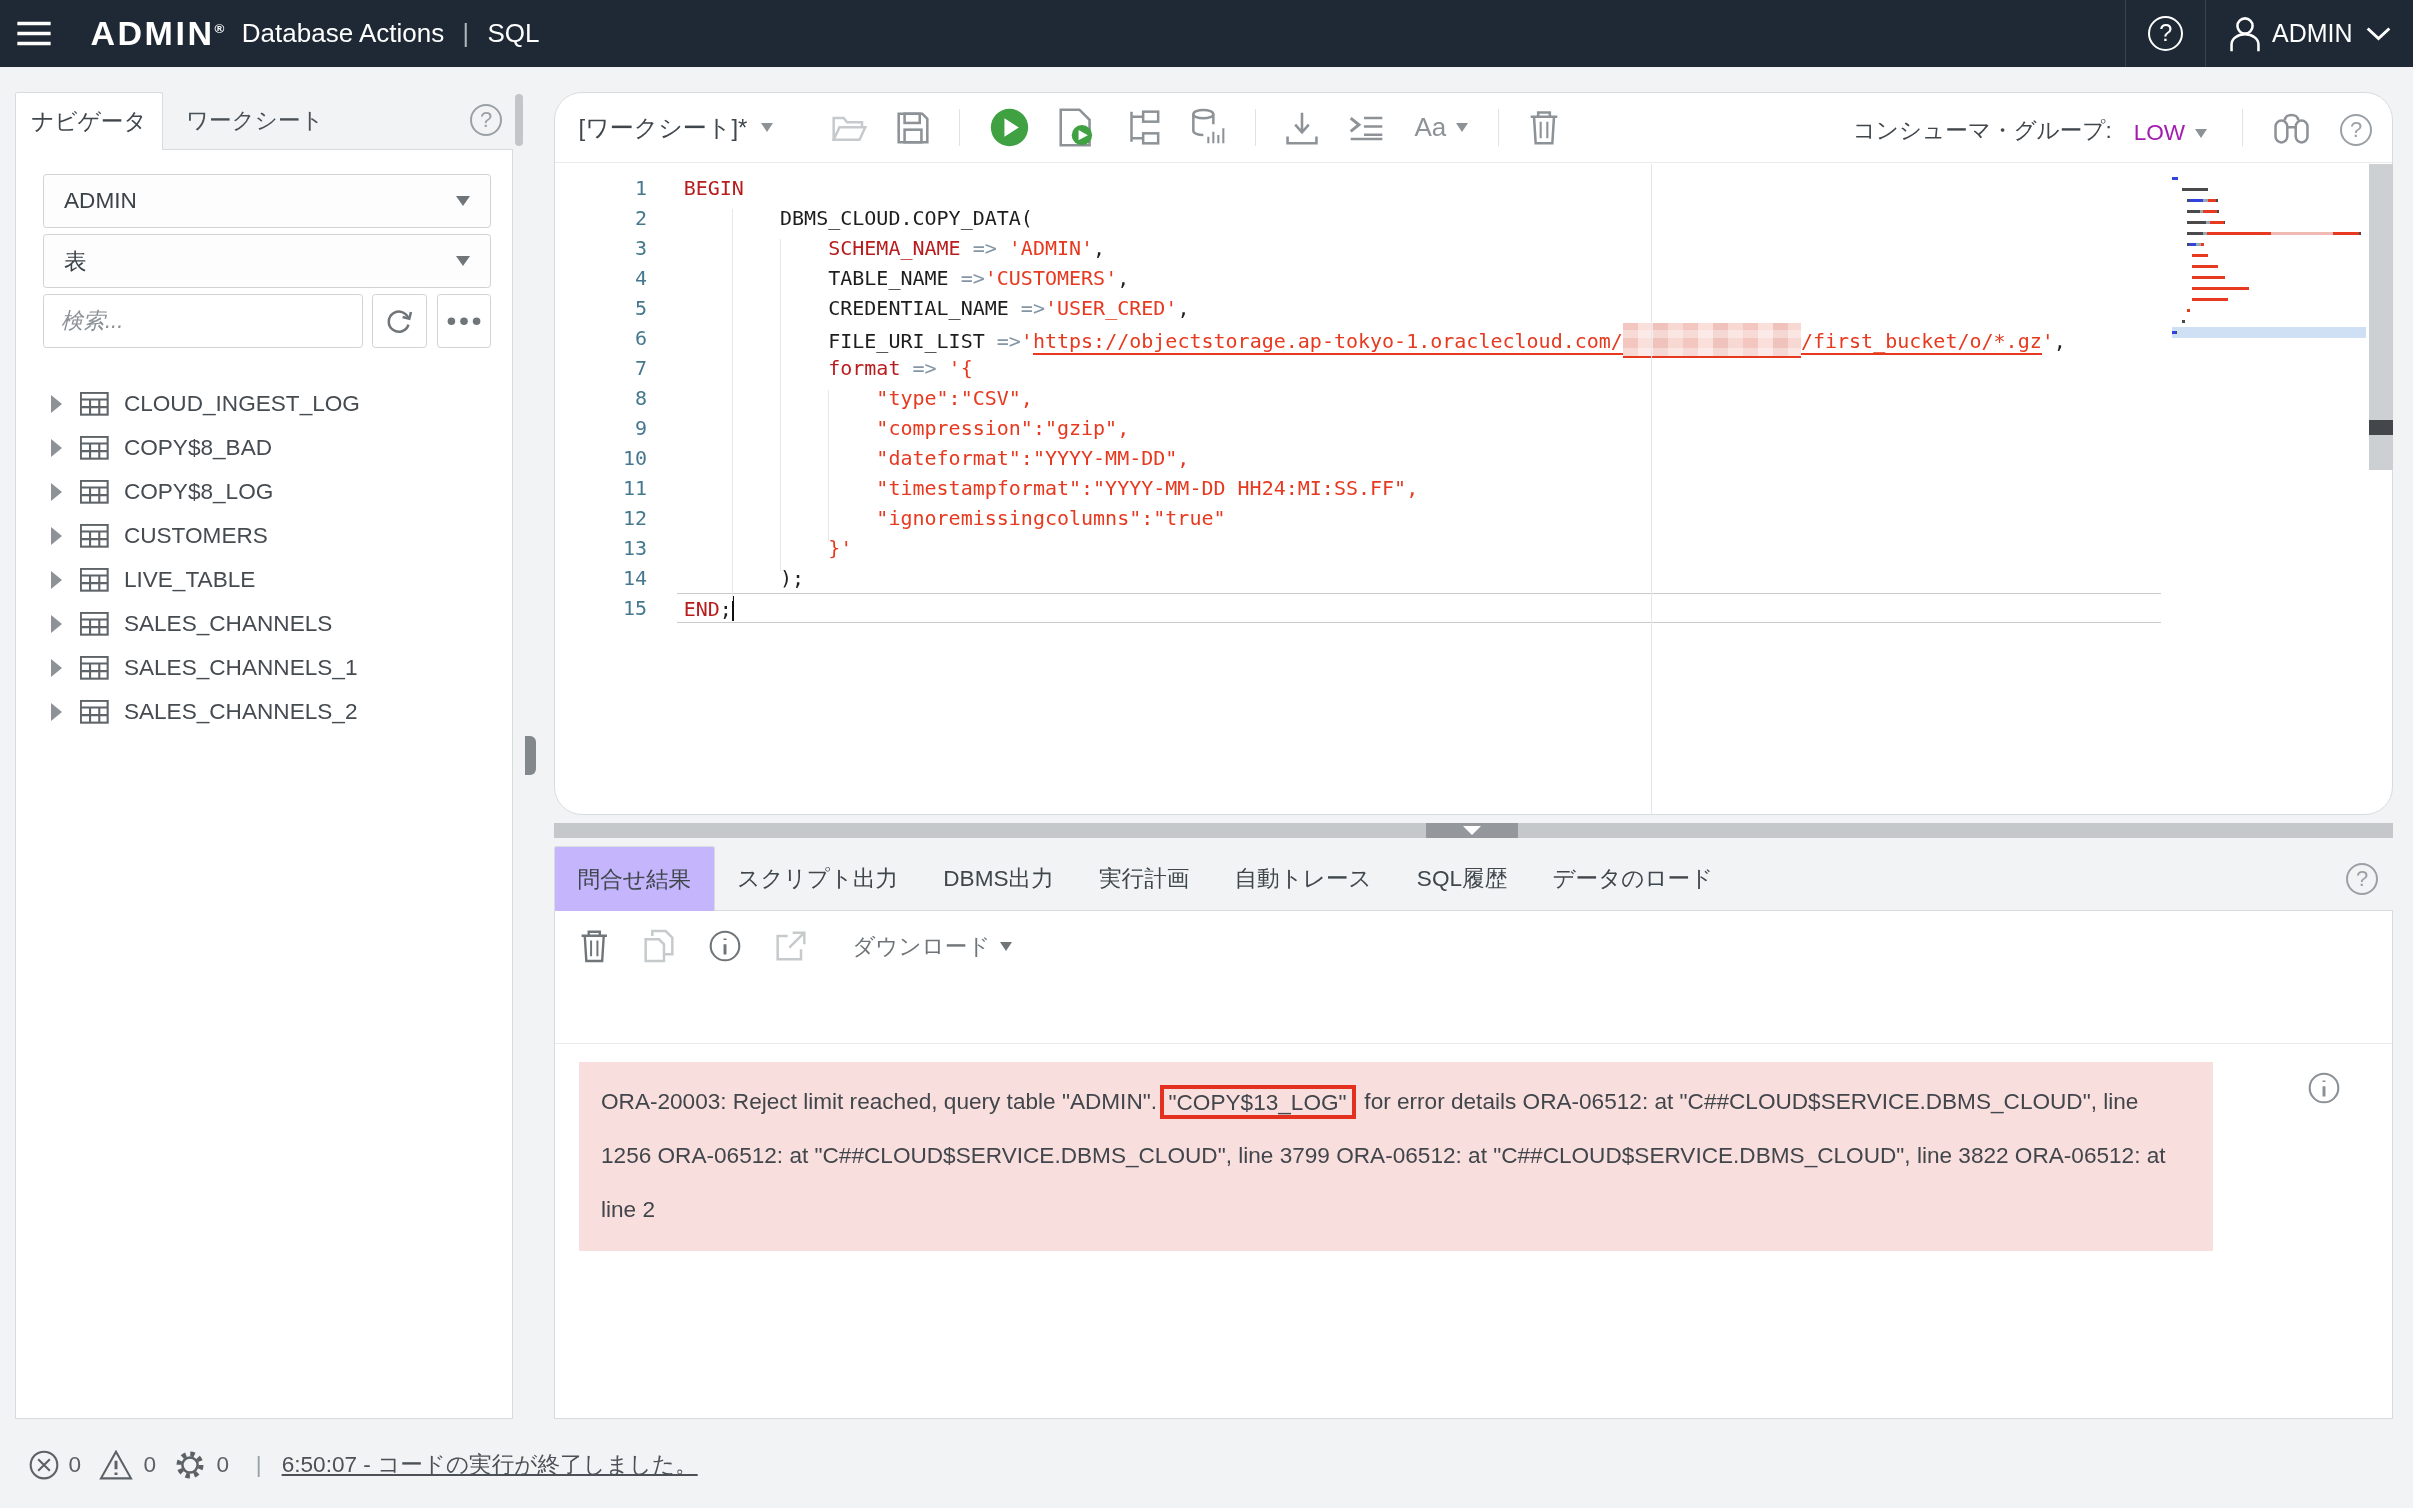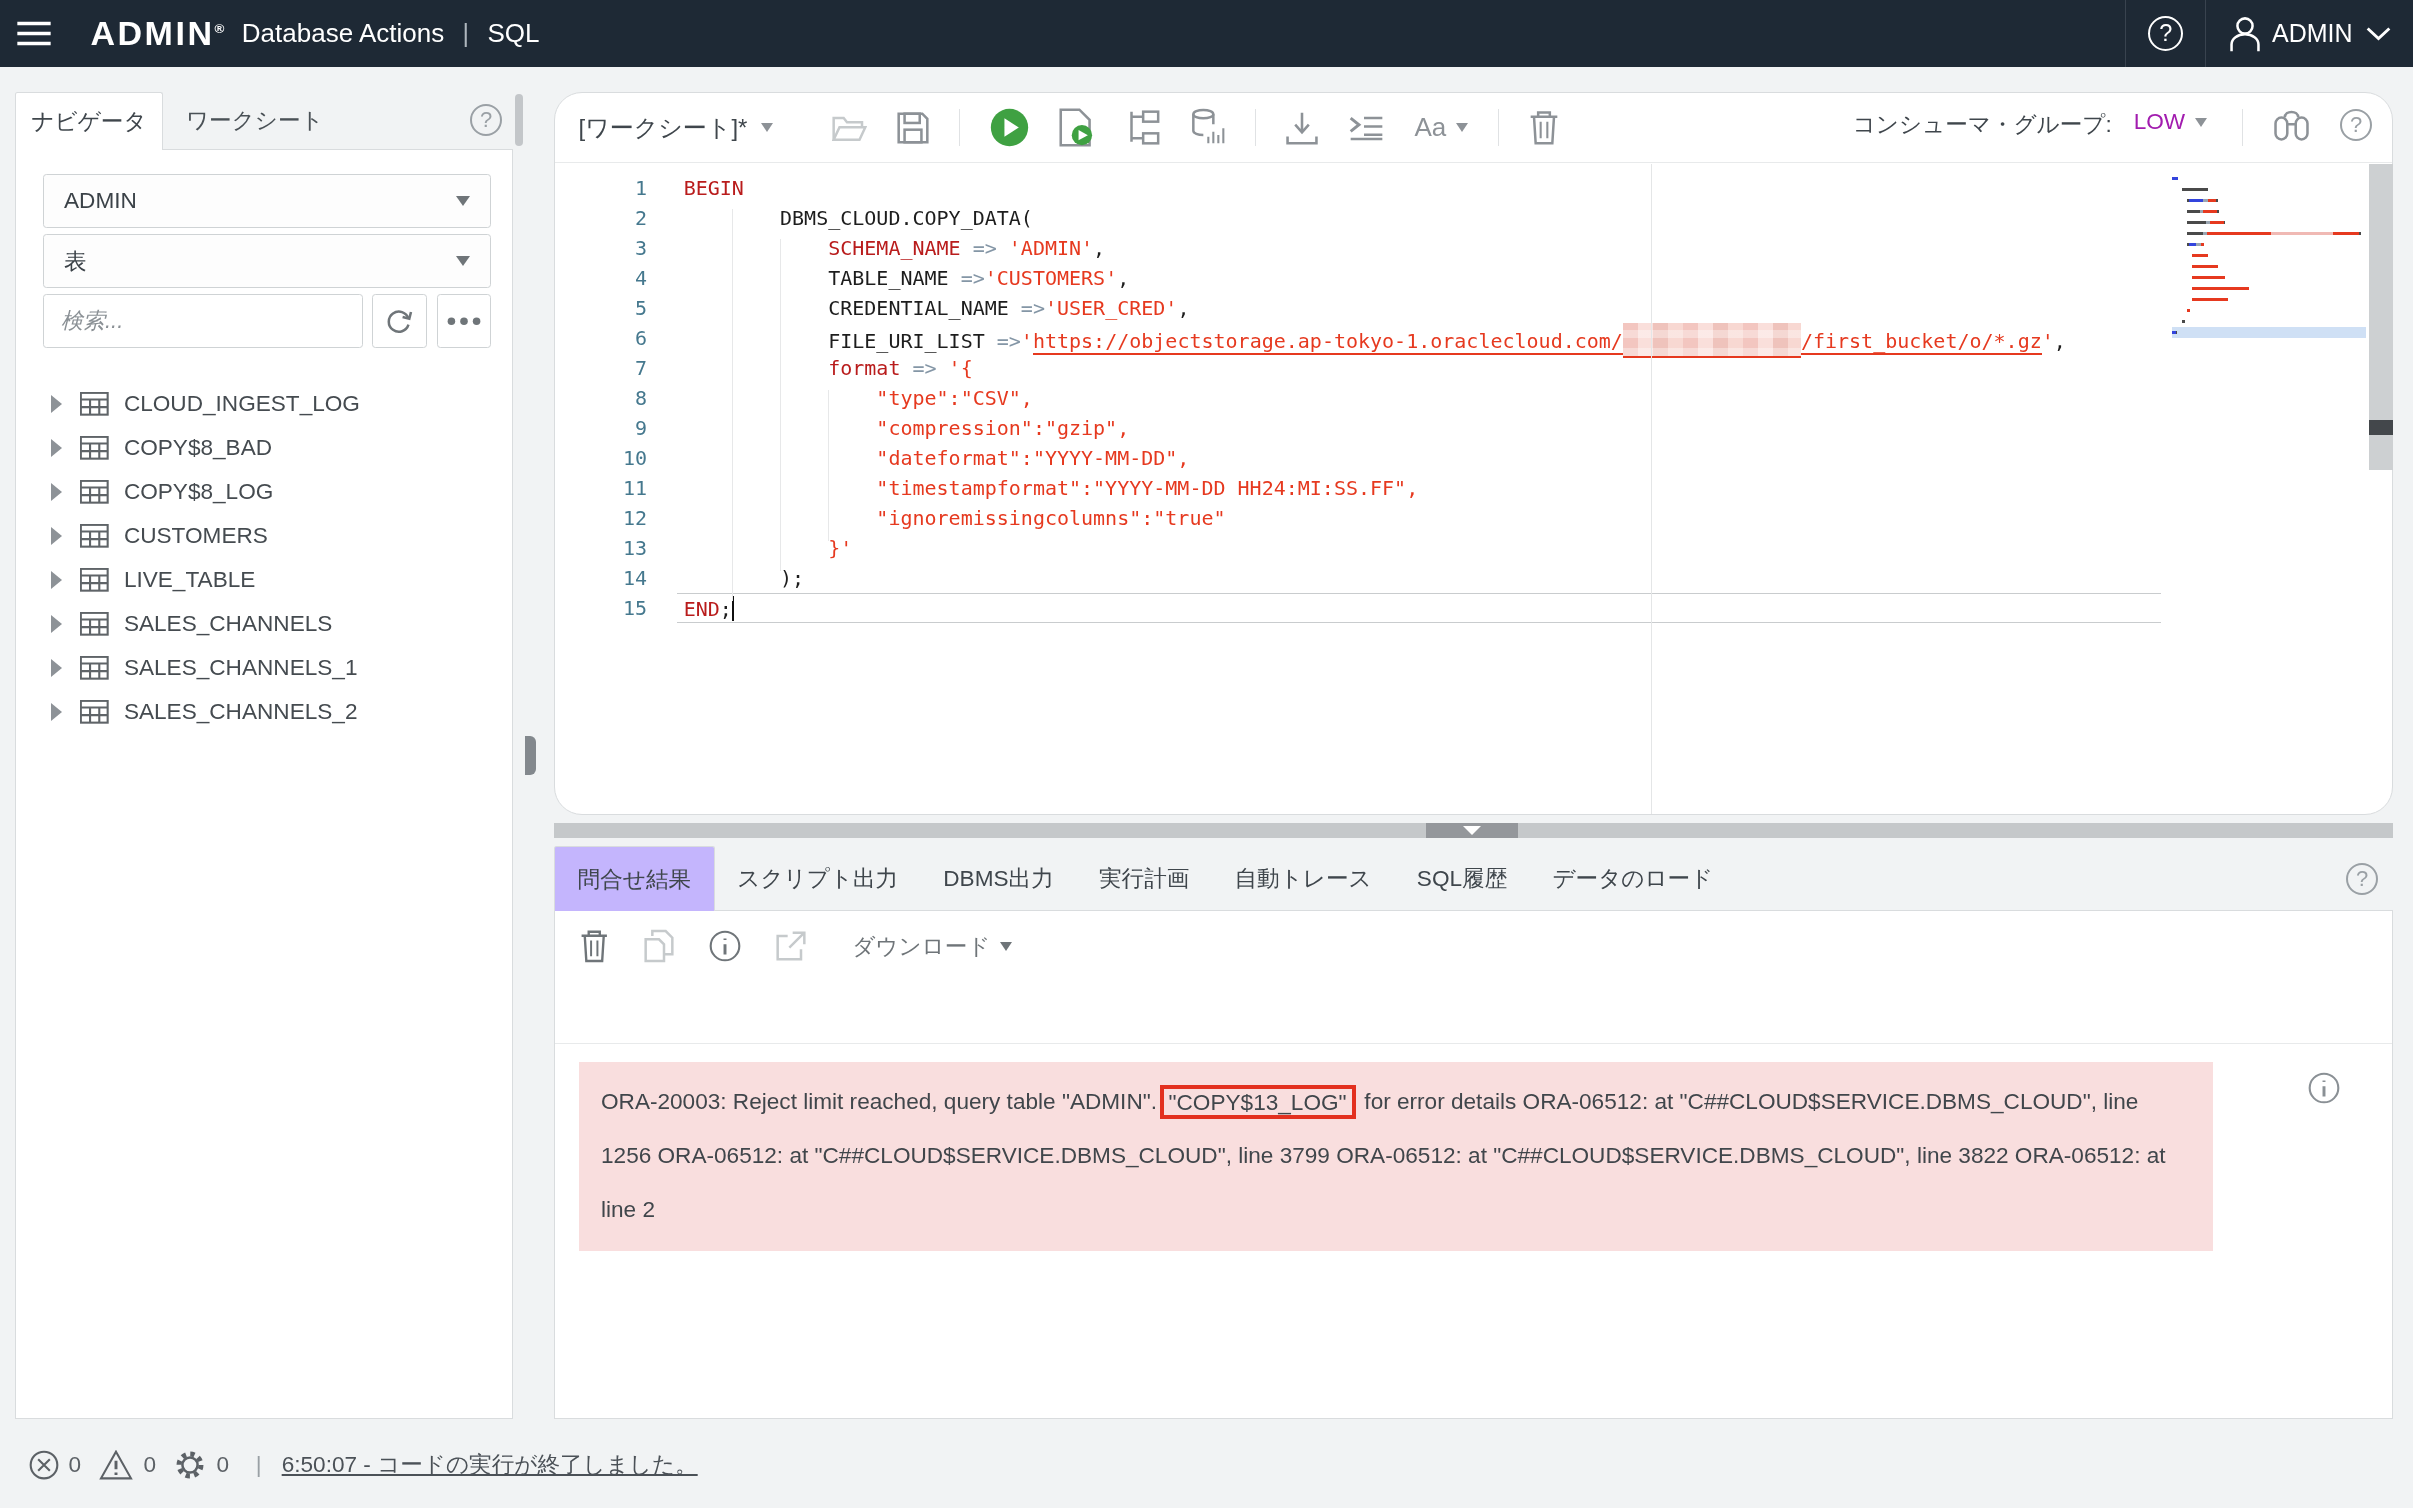--- a/index.html
+++ b/index.html
@@ -62,21 +62,21 @@
   
   .editor { position:absolute; left:554px; top:92px; width:1839px; height:723px;border-radius:28px; }
   .ed-toolbar { position:absolute; left:0; top:0; right:0; height:70px; border-bottom:0.8px solid #e8eaeb;
     display:flex; align-items:center; padding-left:23.5px; }
   .ws-title { font-size:24px; color:#3f464c; }
   .tb-ico { margin-left:30px; display:flex; align-items:center; cursor:pointer; }
   .tb-vsep { width:0.8px; height:37px; background:#e0e2e4; margin-left:30px; }
   .aa-label { font-size:26px; color:#8d9297; }
   .small-caret { width:0; height:0; border-left:6.7px solid transparent; border-right:6.7px solid transparent;
     border-top:9.2px solid #8d9297; margin-left:10px; }
-  .ed-right { margin-left:auto; display:flex; align-items:flex-start; padding-right:20px; }
+  .ed-right { margin-left:auto; display:flex; align-items:flex-end; padding-right:20px; }
   .cg-label { font-size:22.6px; color:#3f464c; }
   .cg-value { font-size:22.6px; color:#a21caf; margin-left:22px; cursor:pointer; display:flex; align-items:center;}
 
   .gutter { position:absolute; left:0; top:70px; width:122px; bottom:0; padding-top:10px;
     font-family:"DejaVu Sans Mono", monospace; font-size:20px; line-height:30px;
     color:#45788e; text-align:right; }
   .gutter div { padding-right:30px; height:30px; }
   .code { position:absolute; left:122px; top:70px; right:231px; bottom:0; padding-top:10px;
     font-family:"DejaVu Sans Mono", monospace; font-size:20px; line-height:30px; white-space:pre; }
   .code-row { height:30px; padding-left:6.7px; position:relative; }

